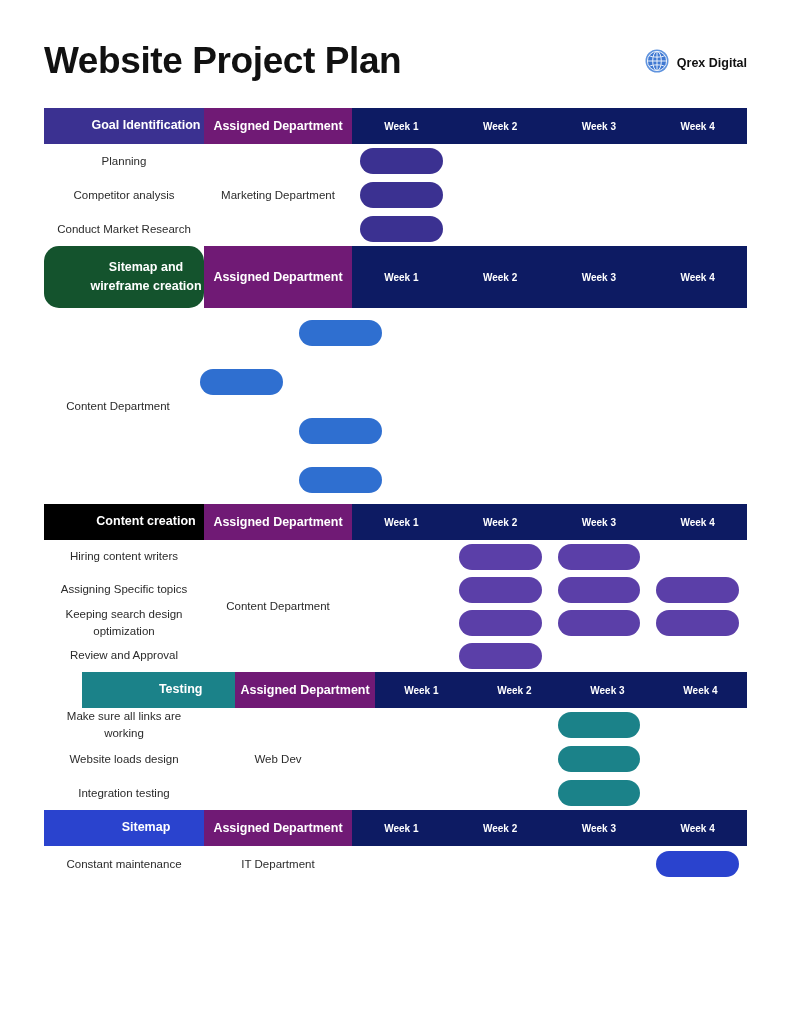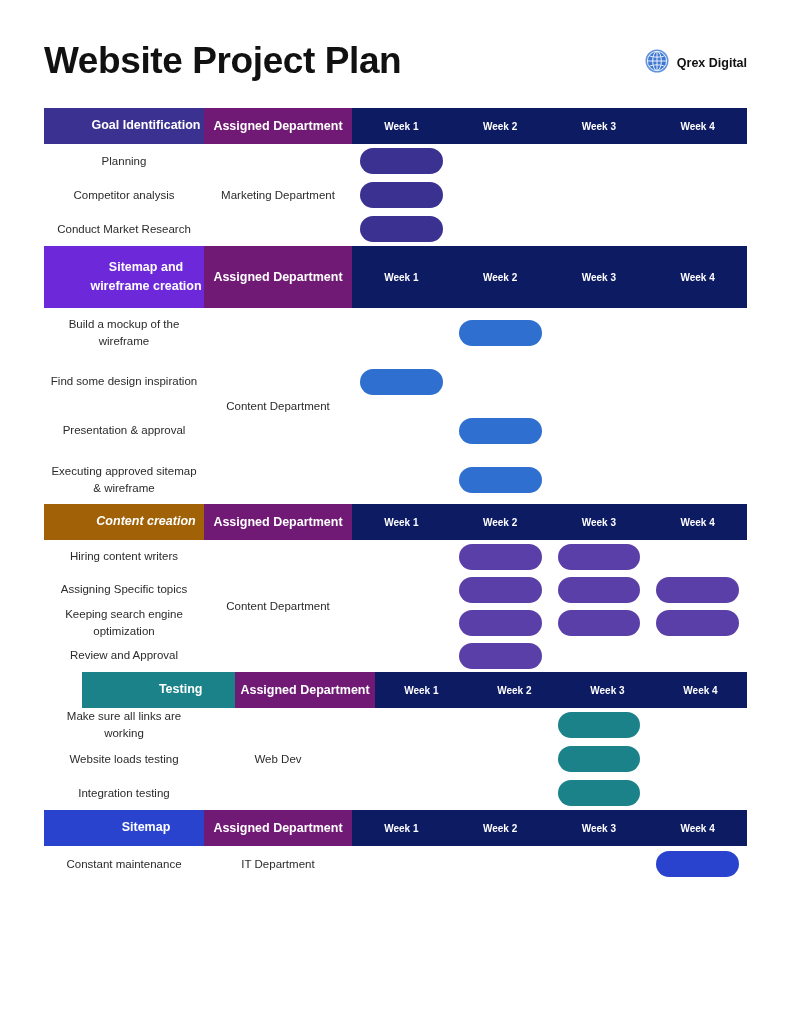--- a/index.html
+++ b/index.html
@@ -202,68 +202,62 @@
               <div class="bar" style="background: rgb(59, 49, 145); left: 8px; width: 82.75px;"></div>
             </div>
             <div class="bar-row" style="height: 34px;">
               <div class="bar" style="background: rgb(59, 49, 145); left: 8px; width: 82.75px;"></div>
             </div>
           </div>
         </div>
       </div>
       <div class="section">
         <div class="row head-row tall">
-          <div class="cell-section" style="background: #6d28d9;">
+          <div class="cell-section" style="background: #14532d; border-radius: 15px;">
             <span>Sitemap and</span>
             <span>wireframe creation</span>
           </div>
           <div class="cell-dept">Assigned Department</div>
           <div class="cell-week">Week 1</div>
           <div class="cell-week">Week 2</div>
           <div class="cell-week">Week 3</div>
           <div class="cell-week">Week 4</div>
         </div>
         <div class="section-body">
-          <div class="task-names">
-            <div class="task-name" style="height: 49px;">Build a mockup of the wireframe</div>
-            <div class="task-name" style="height: 49px;">Find some design inspiration</div>
-            <div class="task-name" style="height: 49px;">Presentation &amp; approval</div>
-            <div class="task-name" style="height: 49px;">Executing approved sitemap &amp; wireframe</div>
-          </div>
           <div class="dept-cell">Content Department</div>
           <div class="weeks-area">
             <div class="bar-row" style="height: 49px;">
               <div class="bar" style="background: rgb(47, 111, 208); left: 106.75px; width: 82.75px;"></div>
             </div>
             <div class="bar-row" style="height: 49px;">
               <div class="bar" style="background: rgb(47, 111, 208); left: 8px; width: 82.75px;"></div>
             </div>
             <div class="bar-row" style="height: 49px;">
               <div class="bar" style="background: rgb(47, 111, 208); left: 106.75px; width: 82.75px;"></div>
             </div>
             <div class="bar-row" style="height: 49px;">
               <div class="bar" style="background: rgb(47, 111, 208); left: 106.75px; width: 82.75px;"></div>
             </div>
           </div>
         </div>
       </div>
       <div class="section">
         <div class="row head-row">
-          <div class="cell-section" style="background: #a16207; font-style: italic;">Content creation</div>
+          <div class="cell-section" style="background: #000000;">Content creation</div>
           <div class="cell-dept">Assigned Department</div>
           <div class="cell-week">Week 1</div>
           <div class="cell-week">Week 2</div>
           <div class="cell-week">Week 3</div>
           <div class="cell-week">Week 4</div>
         </div>
         <div class="section-body">
           <div class="task-names">
             <div class="task-name" style="height: 33px;">Hiring content writers</div>
             <div class="task-name" style="height: 33px;">Assigning Specific topics</div>
-            <div class="task-name" style="height: 33px;">Keeping search engine optimization</div>
+            <div class="task-name" style="height: 33px;">Keeping search design optimization</div>
             <div class="task-name" style="height: 33px;">Review and Approval</div>
           </div>
           <div class="dept-cell">Content Department</div>
           <div class="weeks-area">
             <div class="bar-row" style="height: 33px;">
               <div class="bar" style="background: rgb(91, 63, 168); left: 106.75px; width: 82.75px;"></div>
               <div class="bar" style="background: rgb(91, 63, 168); left: 205.5px; width: 82.75px;"></div>
             </div>
             <div class="bar-row" style="height: 33px;">
               <div class="bar" style="background: rgb(91, 63, 168); left: 106.75px; width: 82.75px;"></div>
@@ -286,21 +280,21 @@
           <div class="cell-section" style="background: rgb(27, 130, 137); margin-left: 38px;">Testing</div>
           <div class="cell-dept">Assigned Department</div>
           <div class="cell-week">Week 1</div>
           <div class="cell-week">Week 2</div>
           <div class="cell-week">Week 3</div>
           <div class="cell-week">Week 4</div>
         </div>
         <div class="section-body">
           <div class="task-names">
             <div class="task-name" style="height: 34px;">Make sure all links are working</div>
-            <div class="task-name" style="height: 34px;">Website loads testing</div>
+            <div class="task-name" style="height: 34px;">Website loads design</div>
             <div class="task-name" style="height: 34px;">Integration testing</div>
           </div>
           <div class="dept-cell">Web Dev</div>
           <div class="weeks-area">
             <div class="bar-row" style="height: 34px;">
               <div class="bar" style="background: rgb(27, 130, 137); left: 205.5px; width: 82.75px;"></div>
             </div>
             <div class="bar-row" style="height: 34px;">
               <div class="bar" style="background: rgb(27, 130, 137); left: 205.5px; width: 82.75px;"></div>
             </div>

